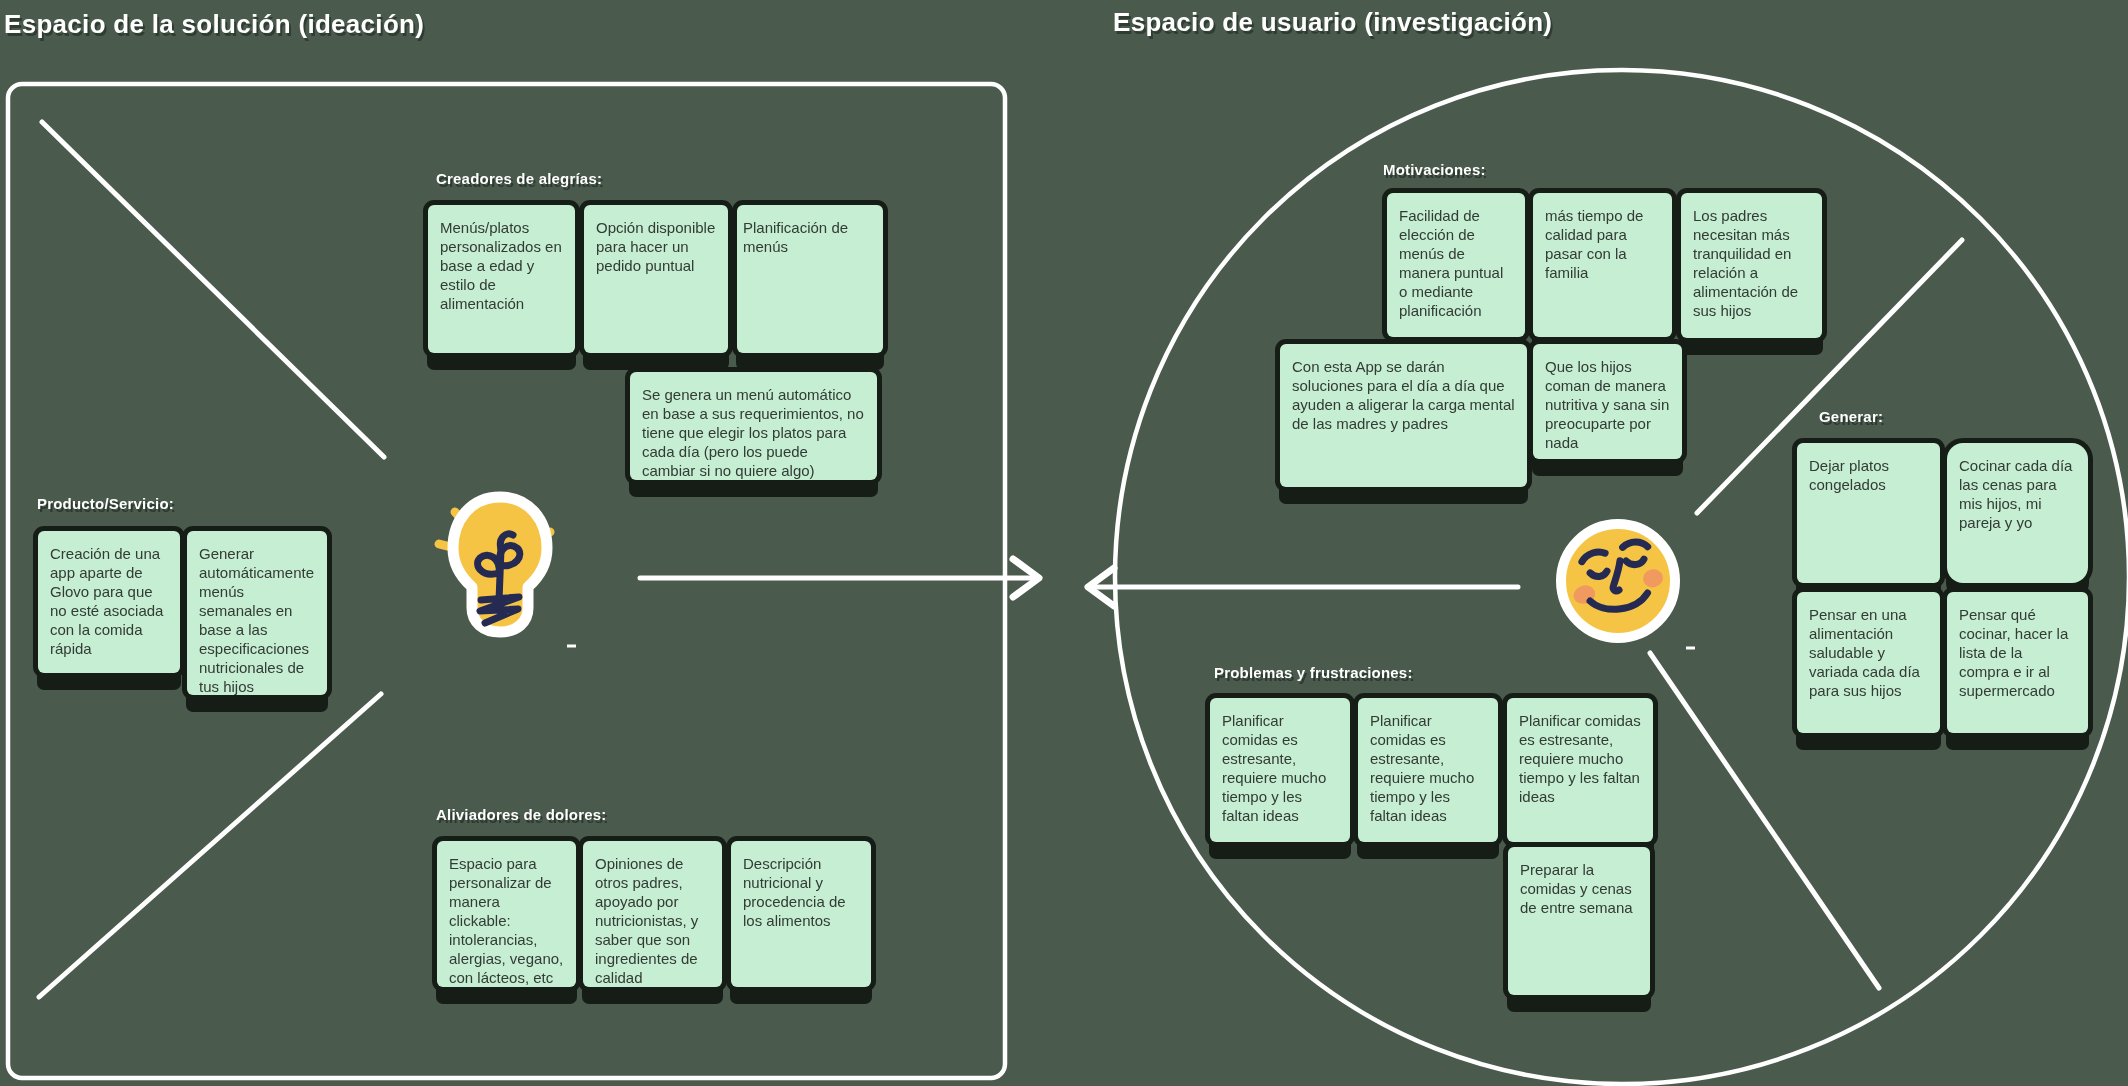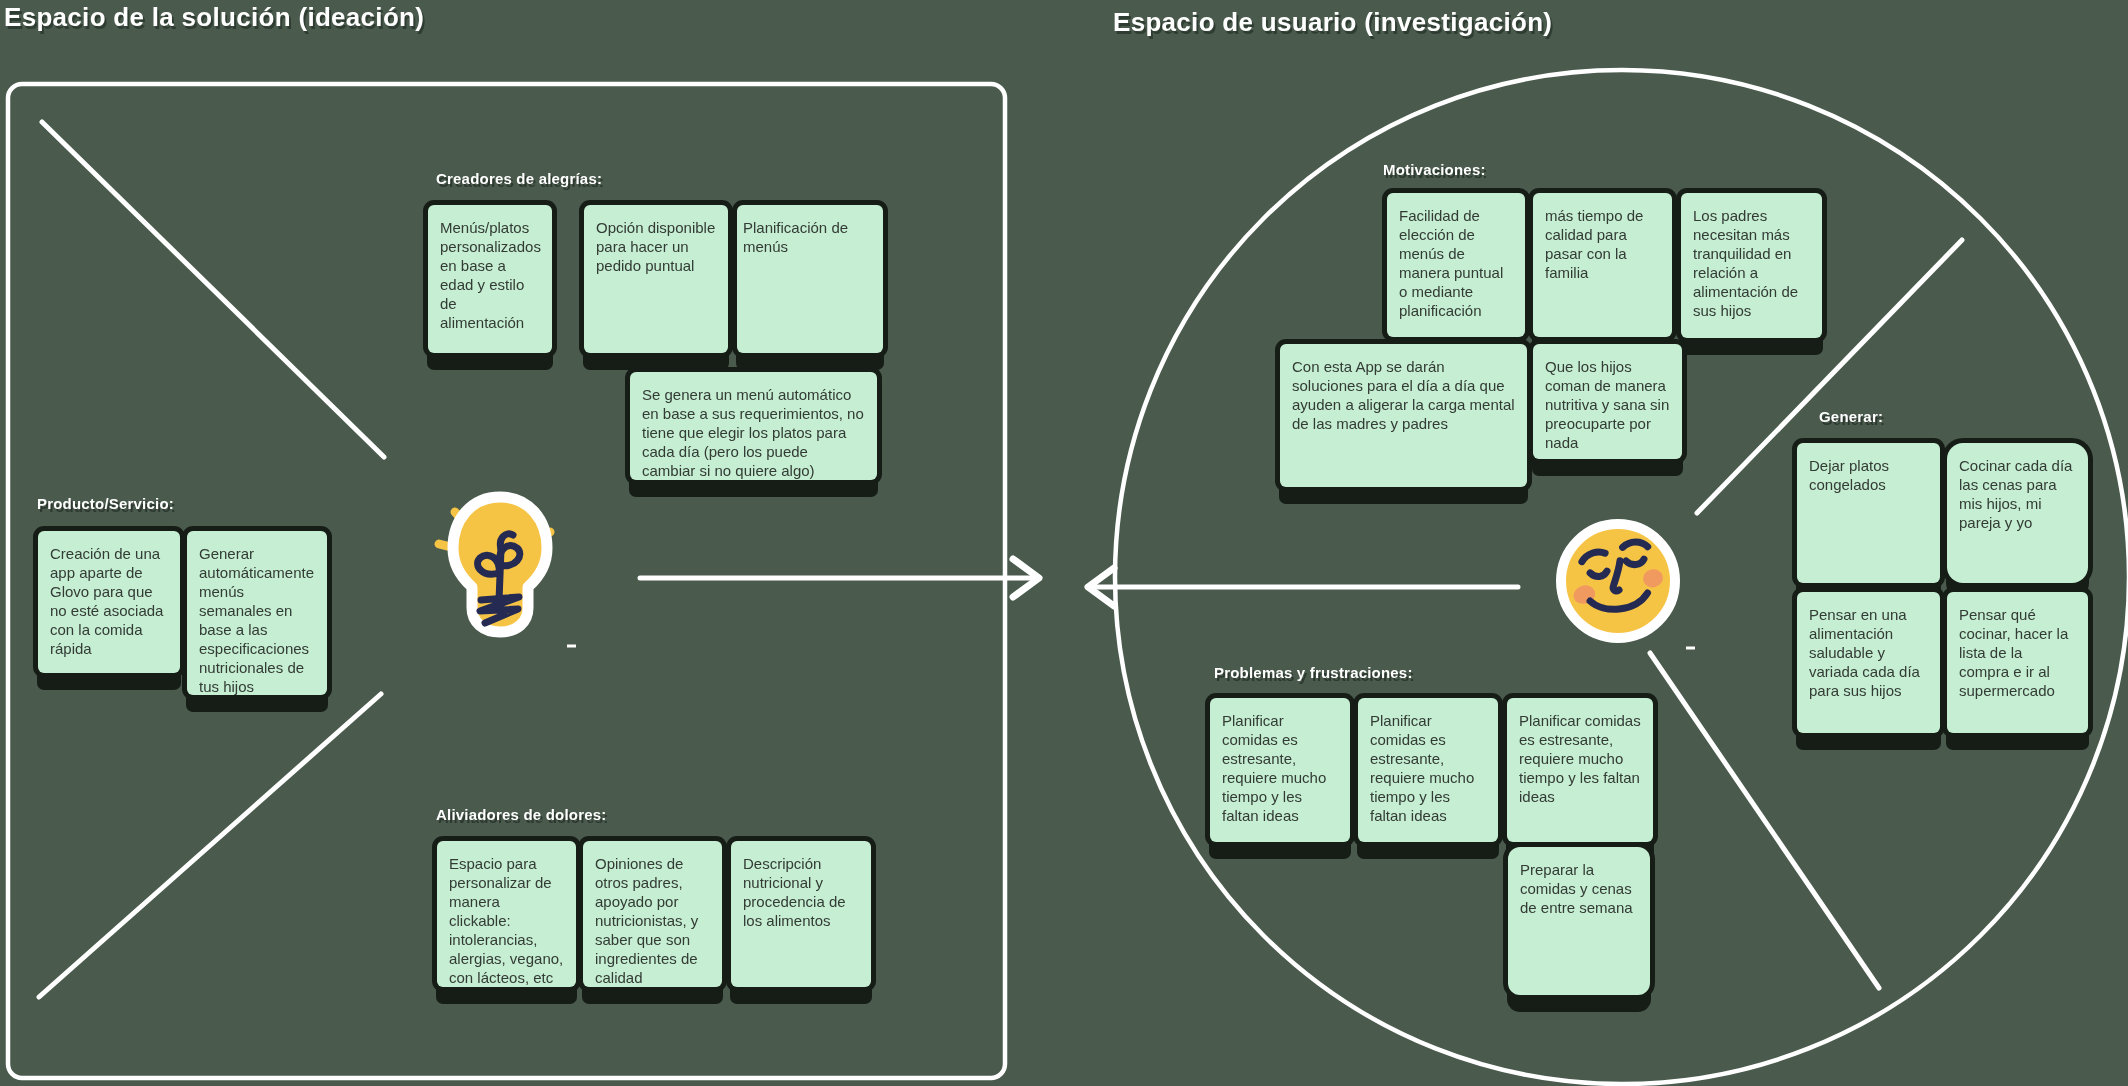--- a/index.html
+++ b/index.html
@@ -44,25 +44,25 @@
     </g>
     <g stroke="#ffffff" fill="none" stroke-linecap="round" stroke-linejoin="round">
       <line x1="1518" y1="587" x2="1092" y2="587" stroke-width="5"></line>
       <polyline points="1114,568 1088,587 1114,606" stroke-width="7"></polyline>
     </g>
 
     <line x1="567" y1="646" x2="576" y2="646" stroke="#ffffff" stroke-width="3"></line>
     <line x1="1686" y1="648" x2="1695" y2="648" stroke="#ffffff" stroke-width="3"></line>
   </svg>
 
-  <div class="board-title" style="left:4px;top:2px;text-align:right;">Espacio de la solución (ideación)</div>
+  <div class="board-title" style="left:4px;top:9px;text-align:right;">Espacio de la solución (ideación)</div>
   <div class="board-title" style="left:1113px;top:7px;">Espacio de usuario (investigación)</div>
 
   <div class="section-label" style="left:436px;top:170px;">Creadores de alegrías:</div>
-  <div class="note" style="left:428px;top:205px;width:124px;height:148px;">Menús/platos personalizados en base a edad y estilo de alimentación</div>
+  <div class="note" style="left:428px;top:205px;width:147px;height:148px;">Menús/platos personalizados en base a edad y estilo de alimentación</div>
   <div class="note" style="left:584px;top:205px;width:144px;height:148px;">Opción disponible para hacer un pedido puntual</div>
   <div class="note" style="left:737px;top:205px;width:146px;height:148px;padding-left:6px;">Planificación de menús</div>
   <div class="note" style="left:630px;top:372px;width:247px;height:108px;">Se genera un menú automático en base a sus requerimientos, no tiene que elegir los platos para cada día (pero los puede cambiar si no quiere algo)</div>
 
   <div class="section-label" style="left:37px;top:495px;">Producto/Servicio:</div>
   <div class="note" style="left:38px;top:531px;width:142px;height:142px;">Creación de una app aparte de Glovo para que no esté asociada con la comida rápida</div>
   <div class="note" style="left:187px;top:531px;width:140px;height:164px;">Generar automáticamente menús semanales en base a las especificaciones nutricionales de tus hijos</div>
 
   <div class="section-label" style="left:436px;top:806px;">Aliviadores de dolores:</div>
   <div class="note" style="left:437px;top:841px;width:139px;height:146px;">Espacio para personalizar de manera clickable: intolerancias, alergias, vegano, con lácteos, etc</div>
@@ -96,21 +96,21 @@
   <div class="section-label" style="left:1819px;top:408px;">Generar:</div>
   <div class="note" style="left:1797px;top:443px;width:143px;height:140px;">Dejar platos congelados</div>
   <div class="note" style="left:1947px;top:443px;width:141px;height:140px;border-radius:16px;">Cocinar cada día las cenas para mis hijos, mi pareja y yo</div>
   <div class="note" style="left:1797px;top:592px;width:143px;height:141px;">Pensar en una alimentación saludable y variada cada día para sus hijos</div>
   <div class="note" style="left:1947px;top:592px;width:141px;height:141px;">Pensar qué cocinar, hacer la lista de la compra e ir al supermercado</div>
 
   <div class="section-label" style="left:1214px;top:664px;">Problemas y frustraciones:</div>
   <div class="note" style="left:1210px;top:698px;width:140px;height:144px;">Planificar comidas es estresante, requiere mucho tiempo y les faltan ideas</div>
   <div class="note" style="left:1358px;top:698px;width:140px;height:144px;">Planificar comidas es estresante, requiere mucho tiempo y les faltan ideas</div>
   <div class="note" style="left:1507px;top:698px;width:146px;height:144px;">Planificar comidas es estresante, requiere mucho tiempo y les faltan ideas</div>
-  <div class="note" style="left:1508px;top:847px;width:142px;height:148px;border-radius:12px;">Preparar la comidas y cenas de entre semana</div>
+  <div class="note" style="left:1508px;top:847px;width:142px;height:148px;">Preparar la comidas y cenas de entre semana</div>
 
   <svg class="doodle" style="left:1550px;top:512px;" width="136" height="136" viewBox="0 0 136 136">
     <circle cx="68" cy="69" r="57" fill="#f6c445" stroke="#ffffff" stroke-width="10"></circle>
     <g transform="rotate(-6 68 68)">
       <ellipse cx="33" cy="79" rx="11" ry="9" fill="#f09a60" transform="rotate(-12 33 79)"></ellipse>
       <ellipse cx="103" cy="70" rx="10" ry="9" fill="#f09a60" transform="rotate(-8 103 70)"></ellipse>
       <g fill="none" stroke="#242a52" stroke-width="7" stroke-linecap="round" stroke-linejoin="round">
         <path d="M34 46 C40 38 51 36 58 40"></path>
         <path d="M76 36 C84 30 95 31 101 38"></path>
         <path d="M41 58 C46 64 54 64 58 58"></path>

